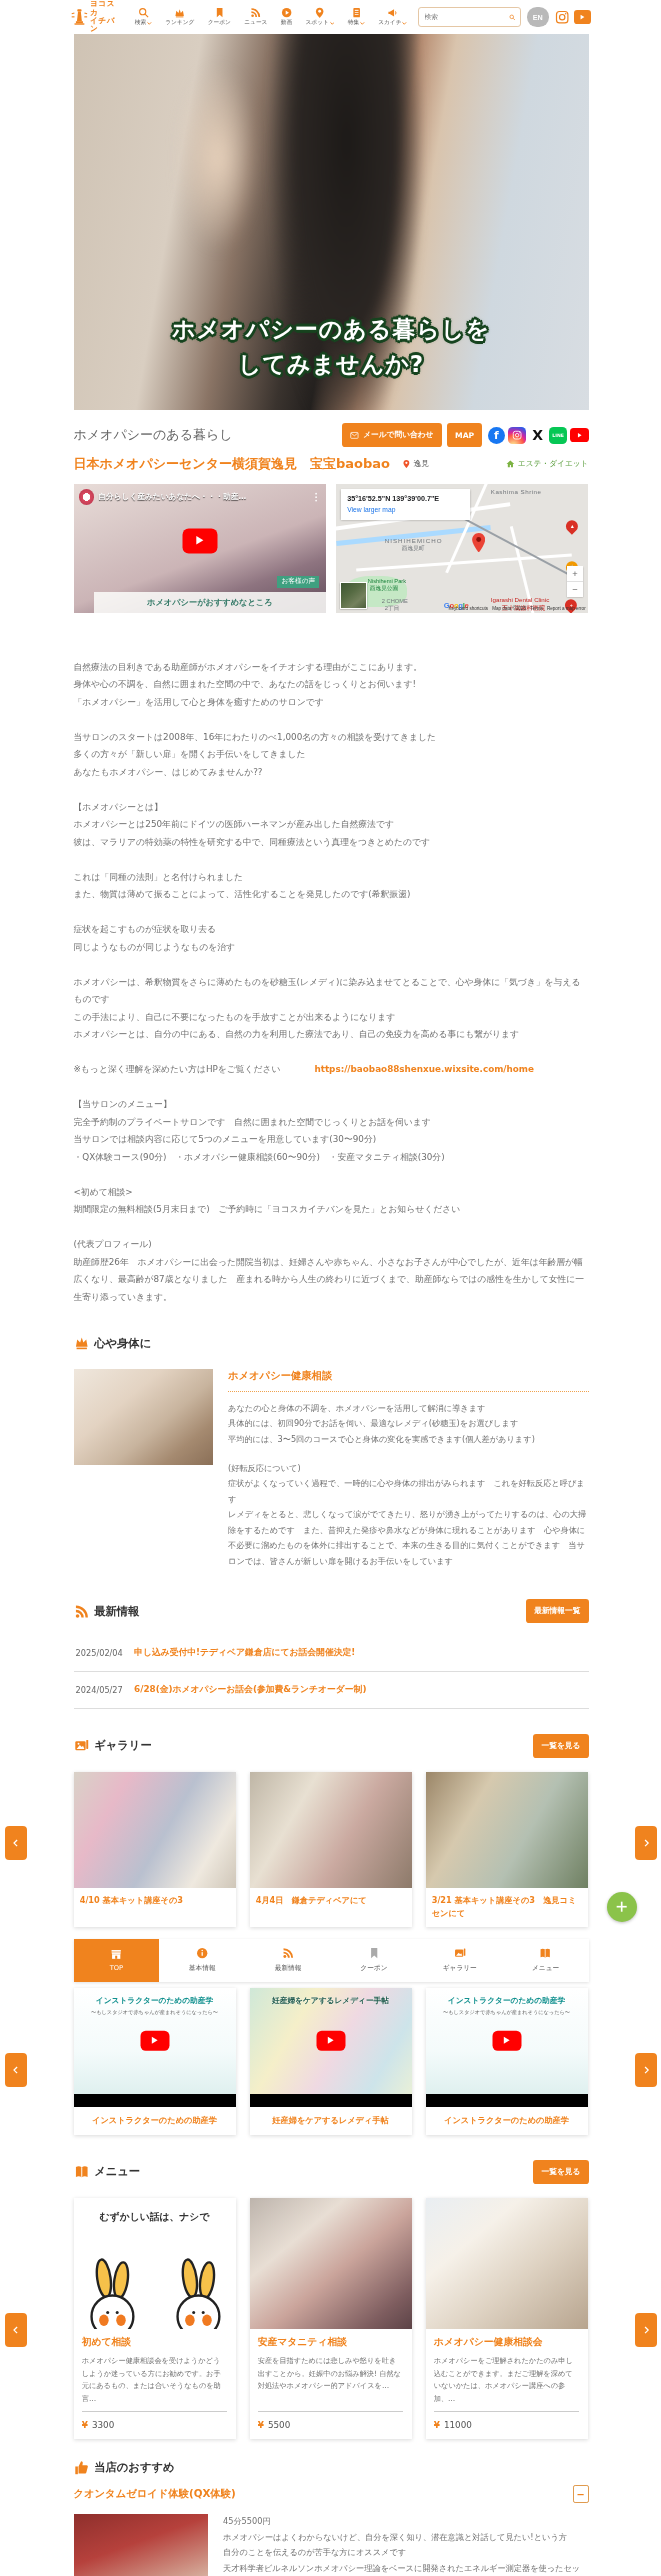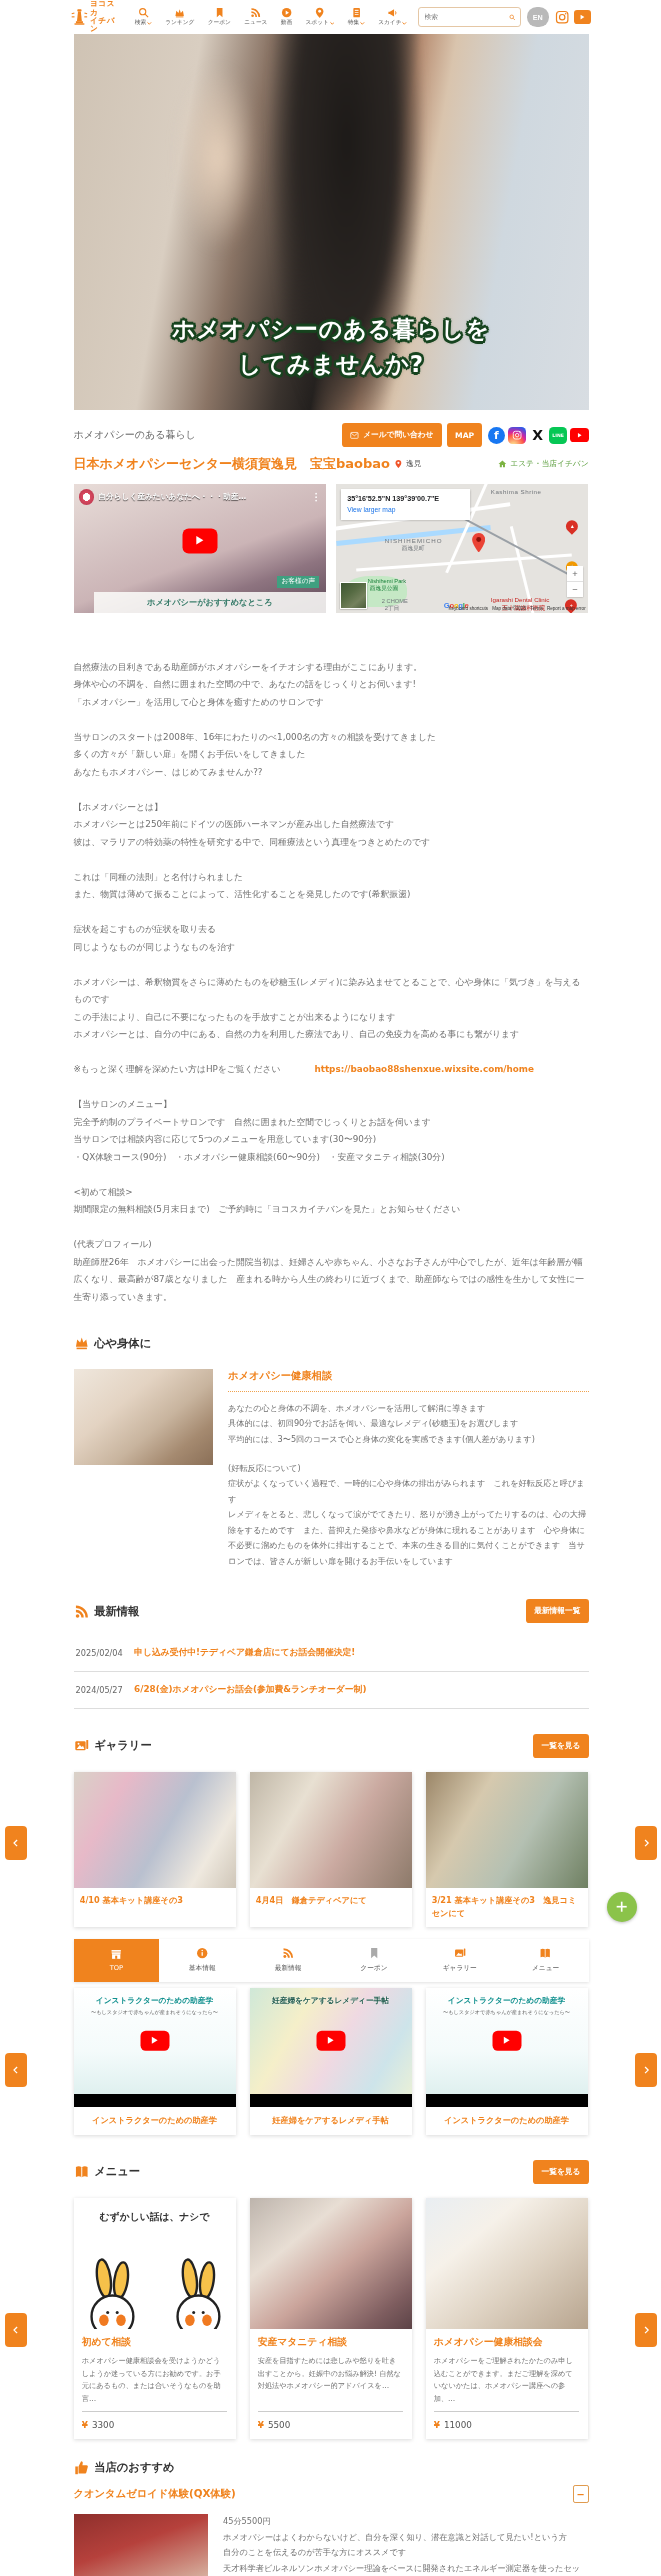--- a/index.html
+++ b/index.html
@@ -38,21 +38,21 @@
   .hero::after { content:""; position:absolute; left:20%; top:8%; width:16%; height:50%;
           background:radial-gradient(ellipse, #e9d3bd 0%, transparent 70%); filter:blur(7.2px); }
   .hero-text { position:absolute; left:0; right:0; bottom:27px; text-align:center; z-index:2;
                color:#fff; font-weight:bold; font-size:23px; line-height:1.55; letter-spacing:1px;
                text-shadow:-2.1px -2.1px 0 #17441f, 2.1px -2.1px 0 #17441f, -2.1px 2.1px 0 #17441f, 2.1px 2.1px 0 #17441f,
                            0 -2.6px 0 #17441f, 0 2.6px 0 #17441f, -2.6px 0 0 #17441f, 2.6px 0 0 #17441f, 0 0 4.6px #17441f; }
 
   
   .meta { padding-top:13.4px; }
   .meta-row1 { display:flex; align-items:center; }
-  .catchphrase { font-size:10px; color:#666; }
+  .catchphrase { font-size:13px; color:#666; }
   .meta-actions { margin-left:auto; display:flex; align-items:center; gap:5.2px; }
   .btn-orange { background:#f0831e; color:#fff; border:none; border-radius:3.1px; height:24px;
                 font-size:7.7px; font-weight:bold; display:flex; align-items:center; gap:4.1px;
                 padding:0 8.2px; cursor:pointer; font-family:inherit; }
   .btn-orange svg { width:8.8px; height:8.8px; }
   .soc { display:flex; align-items:center; gap:3.1px; }
   .soc-fb { width:17.5px; height:17.5px; border-radius:50%; background:#1877f2; color:#fff; display:flex; align-items:center; justify-content:center; font-weight:bold; font-size:10.8px; cursor:pointer; }
   .soc-ig { width:17.5px; height:17.5px; border-radius:4.6px; color:#fff; display:flex; align-items:center; justify-content:center; cursor:pointer;
             background:radial-gradient(circle at 30% 110%, #fdf497 0%, #fd5949 45%, #d6249f 60%, #285AEB 90%); }
   .soc-ig svg { width:10.3px; height:10.3px; }
@@ -383,21 +383,21 @@
           <svg viewBox="0 0 24 24" fill="currentColor">
               <path d="M12 1.5 C7.3 1.5 4 5 4 9.3 C4 15 12 23 12 23 C12 23 20 15 20 9.3 C20 5 16.7 1.5 12 1.5 Z"></path>
               <circle cx="12" cy="9" r="3" fill="#fff"></circle>
             </svg>
           <span>逸見</span>
         </div>
         <div class="tag cat">
           <svg viewBox="0 0 24 24" fill="currentColor">
               <path d="M12 2.5 L1.5 12 H5 v9 h5.5 v-6 h3 v6 H19 v-9 h3.5 Z"></path>
             </svg>
-          <span>エステ・当店イチバン</span>
+          <span>エステ・ダイエット</span>
         </div>
       </div>
     </div>
   </div>
 
   <div class="media">
     <div class="video-box">
       <div class="vb-top">
         <div class="vb-avatar"></div>
         <div class="vb-title">自分らしく産みたいあなたへ・・・助産…</div>

